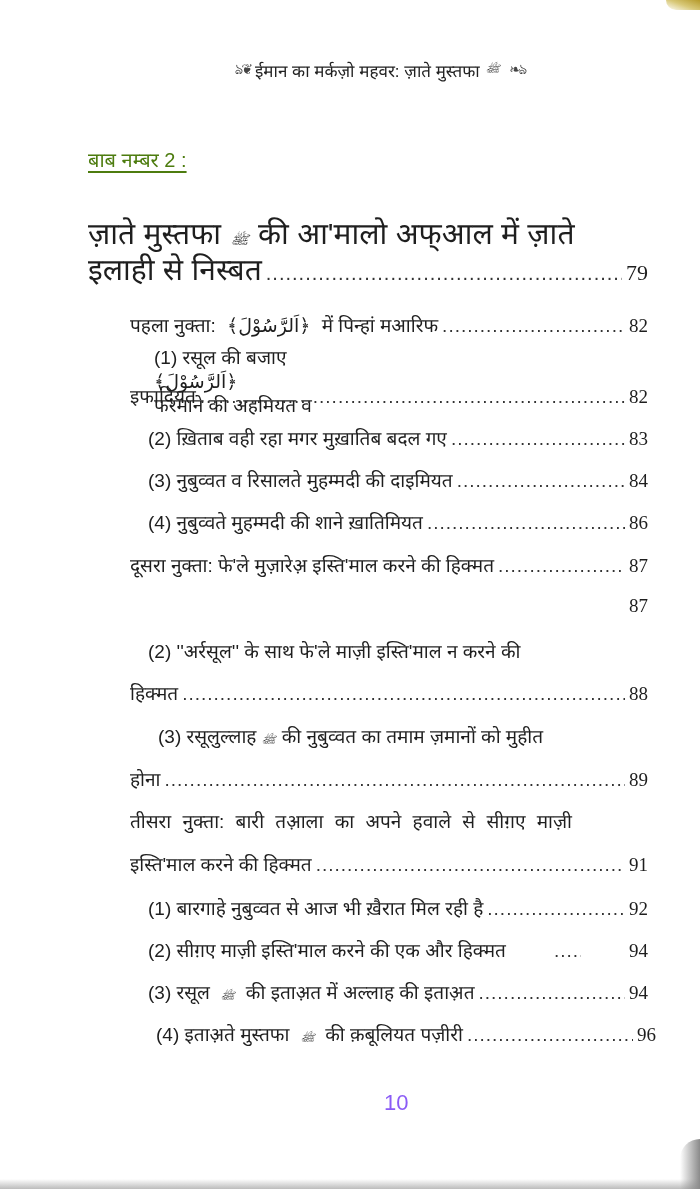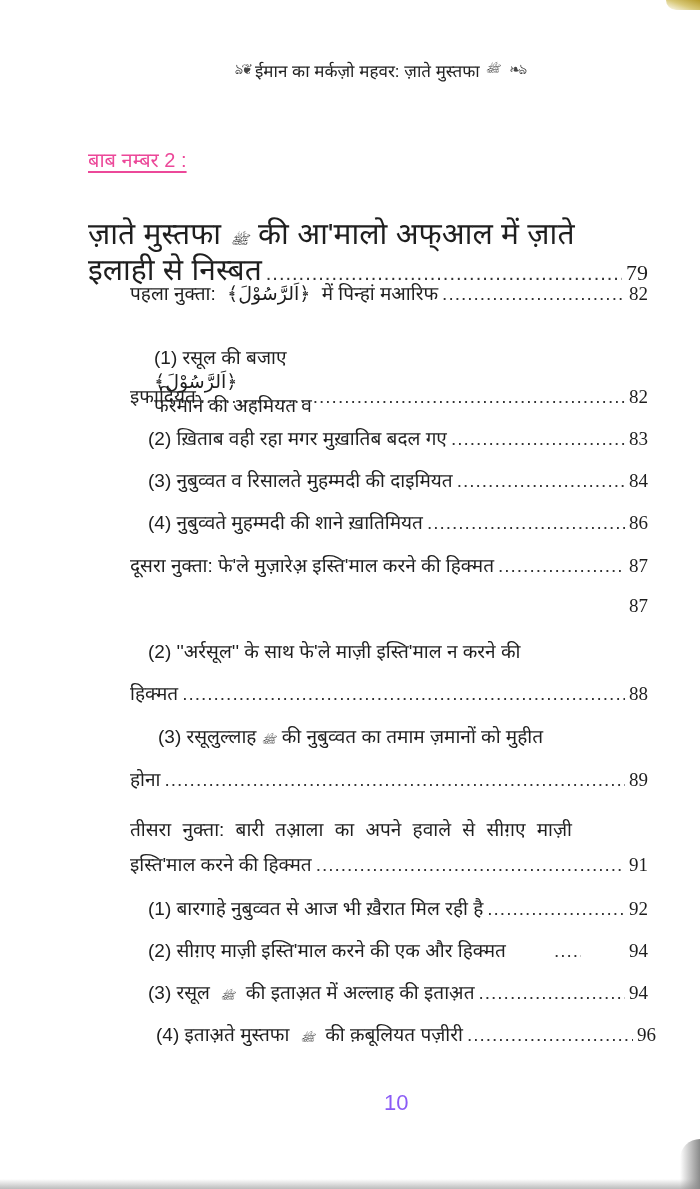--- a/index.html
+++ b/index.html
@@ -67,21 +67,21 @@
       display: inline-block;
       transform: scale(1.1, 0.9);
     }
     .chapter-label {
       position: absolute;
       left: 88px;
       top: 146px;
       font-size: 20px;
       text-decoration: underline;
       text-underline-offset: 4px;
-      color: #ec4899;
+      color: #4d7c0f;
     }
     .toc {
       position: absolute;
       left: 88px;
       top: 0;
       width: 560px;
     }
     .toc-line {
       position: absolute;
       display: flex;
@@ -147,21 +147,21 @@
     <span>ज़ाते मुस्तफा</span>
     <span class="honorific" style="font-size:14px; margin:0 10px;">ﷺ</span>
     <span>की आ'मालो अफ्आल में ज़ाते</span>
   </div>
   <div class="toc-line big" style="top:248px; left:0; width:560px;">
     <span class="toc-text">इलाही से निस्बत</span>
     <span class="leader" style="font-size:20px;"></span>
     <span class="page-num" style="font-size:22px;">79</span>
   </div>
 
-  <div class="toc-line mid" style="top:280px; left:42px; width:518px;">
+  <div class="toc-line mid" style="top:312px; left:42px; width:518px;">
     <span class="toc-text">
       <span>पहला नुक्ता:</span>
       <span class="arabic">﴿اَلرَّسُوْلَ﴾</span>
       <span>में पिन्हां मआरिफ</span>
     </span>
     <span class="leader"></span>
     <span class="page-num">82</span>
   </div>
 
   <div class="toc-line mid" style="top:344px; left:60px; width:500px;flex-direction:column;">
@@ -218,21 +218,21 @@
     <span class="honorific">ﷺ</span>
     <span>की नुबुव्वत का तमाम ज़मानों को मुहीत</span>
   </div>
   <div class="toc-line mid" style="top:766px; left:42px; width:518px;">
     <span class="toc-text">होना</span>
     <span class="leader"></span>
     <span class="page-num">89</span>
   </div>
 
   <div class="toc-line mid" style="top:808px; left:42px; width:518px;">
-    <span style="word-spacing:6px;margin-top:8px;">तीसरा नुक्ता: बारी तआ़ला का अपने हवाले से सीग़ए माज़ी</span>
+    <span style="word-spacing:6px;">तीसरा नुक्ता: बारी तआ़ला का अपने हवाले से सीग़ए माज़ी</span>
   </div>
   <div class="toc-line mid" style="top:851px; left:42px; width:518px;">
     <span class="toc-text">इस्ति'माल करने की हिक्मत</span>
     <span class="leader"></span>
     <span class="page-num">91</span>
   </div>
 
   <div class="toc-line mid" style="top:895px; left:60px; width:500px;">
     <span class="toc-text">(1) बारगाहे नुबुव्वत से आज भी ख़ैरात मिल रही है</span>
     <span class="leader"></span>

